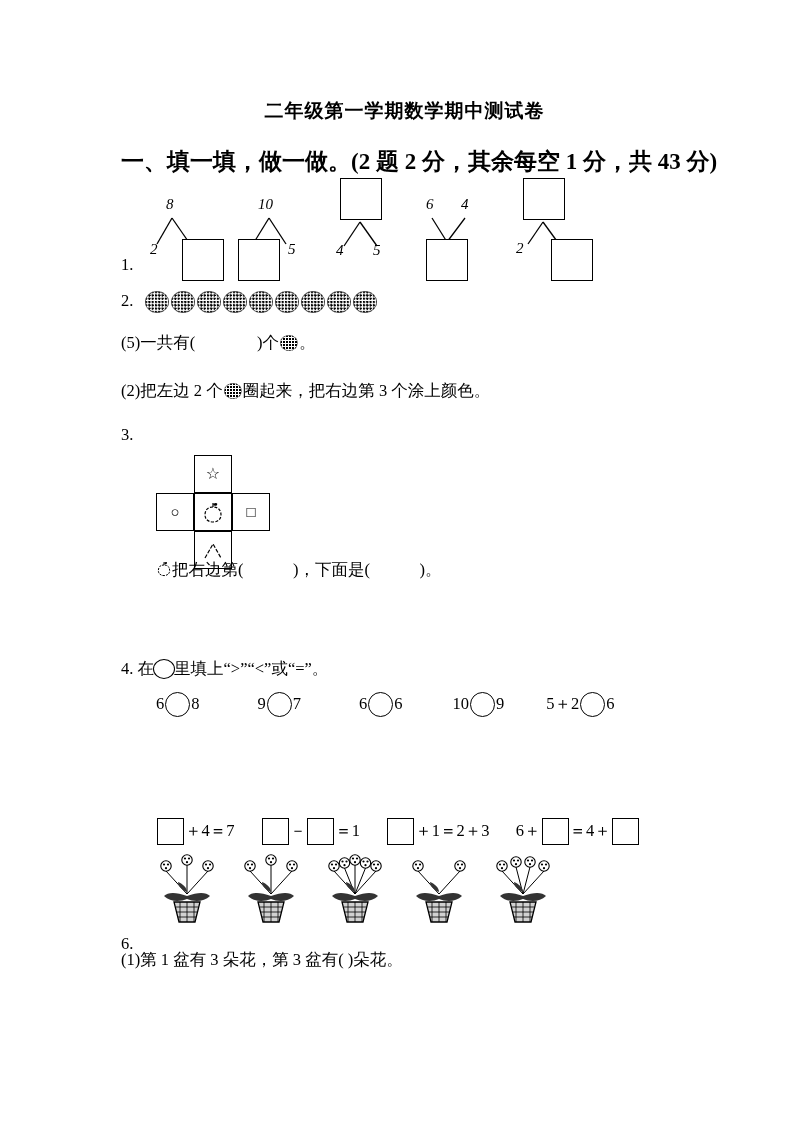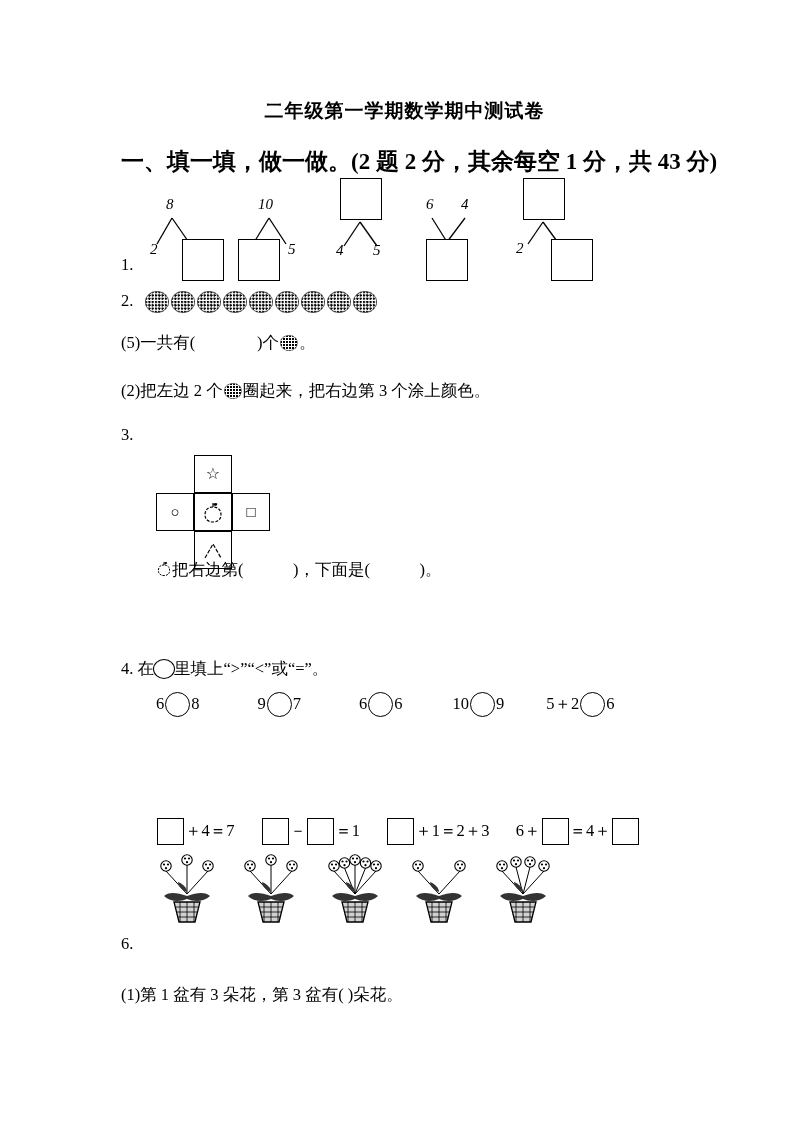--- a/index.html
+++ b/index.html
@@ -543,16 +543,16 @@
           <line x1="22" y1="65" x2="40" y2="65" stroke="#000" stroke-width="0.8"></line>
           <line x1="24" y1="50" x2="24" y2="70" stroke="#000" stroke-width="0.8"></line>
           <line x1="31" y1="50" x2="31" y2="70" stroke="#000" stroke-width="0.8"></line>
           <line x1="38" y1="50" x2="38" y2="70" stroke="#000" stroke-width="0.8"></line>
         </svg>
       </div>
     </div>
 
   <div class="qnum" style="left:113px; top:934px;">6.</div>
 
-  <div class="qline" style="left:113px; top:950px;margin-top:35px;">(1)第 1 盆有 3 朵花，第 3 盆有(        )朵花。</div>
+  <div class="qline" style="left:113px; top:950px;">(1)第 1 盆有 3 朵花，第 3 盆有(        )朵花。</div>
 
 
 </div>
 
 </body></html>

